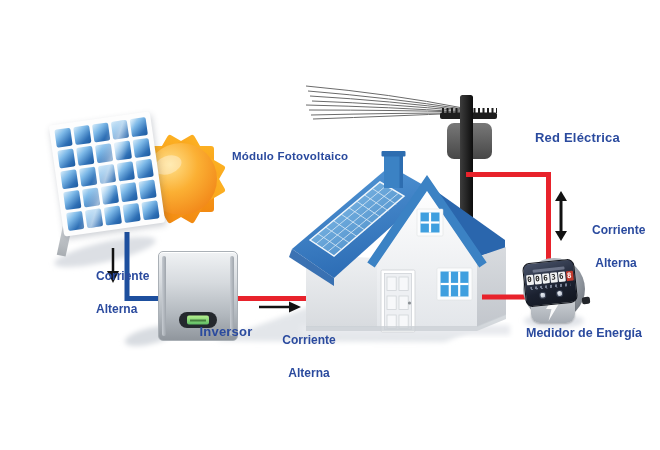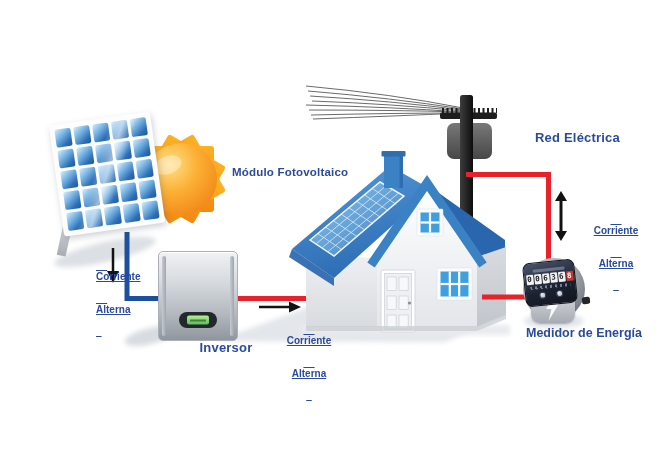--- a/index.html
+++ b/index.html
@@ -5,21 +5,21 @@
   html,body{margin:0;padding:0;background:#fff;}
   #canvas{position:relative;width:660px;height:450px;background:#fff;overflow:hidden;
           font-family:"Liberation Sans",sans-serif;}
   .abs{position:absolute;}
   svg.scene{position:absolute;left:0;top:0;z-index:1;}
   .overlay{z-index:2;}
   .lbl{position:absolute;z-index:5;color:var(--label-text,#2a4a9e);font-weight:bold;
        font-family:"Liberation Sans",sans-serif;white-space:pre;padding-left:28px;}
   .lbl-big{font-size:13px;letter-spacing:.2px;}
   .lbl-med{font-size:11.5px;letter-spacing:.2px;}
-  .lbl-small{font-size:10px;line-height:11px;text-decoration:underline;}
+  .lbl-small{font-size:12px;line-height:11px;}
   .center{text-align:center;}
   
   #pv-leg{left:60px;top:224px;width:9px;height:32px;z-index:2;
           background:linear-gradient(180deg,#d4d7da,#a8adb2);transform:rotate(12deg);}
   #pv-panel{left:56px;top:118px;width:102px;height:112px;z-index:3;background:#fdfdfd;
             border-radius:3px;padding:5px;box-sizing:border-box;transform:rotate(-8deg);
             box-shadow:1px 3px 6px rgba(60,70,90,.25);}
   #pv-grid{position:relative;width:100%;height:100%;display:grid;
            grid-template-columns:repeat(5,1fr);grid-template-rows:repeat(5,1fr);gap:2.5px;}
   .pv-cell{background:linear-gradient(140deg,#d8edfa 0%,#7db9e8 35%,#2e6fb5 75%,#1d5a9e 100%);
@@ -288,26 +288,26 @@
   <svg class="arrow-svg" style="left:257px;top:300px;" width="46" height="14">
     <line x1="2" y1="7" x2="33" y2="7" style="stroke:var(--arrow-black,#121212)" stroke-width="2.5"></line>
     <polygon points="32,1.5 32,12.5 44,7" style="fill:var(--arrow-black,#121212)"></polygon>
   </svg>
   <svg class="arrow-svg" style="left:550px;top:190px;" width="22" height="52">
     <line x1="11" y1="10" x2="11" y2="42" style="stroke:var(--arrow-black,#121212)" stroke-width="3"></line>
     <polygon points="5,11 17,11 11,1" style="fill:var(--arrow-black,#121212)"></polygon>
     <polygon points="5,41 17,41 11,51" style="fill:var(--arrow-black,#121212)"></polygon>
   </svg>
 
-  <div class="lbl lbl-med" style="left:204px;top:150px;margin-top:16px;">Módulo Fotovoltaico</div>
+  <div class="lbl lbl-med" style="left:204px;top:150px;">Módulo Fotovoltaico</div>
   <div class="lbl lbl-small" style="left:68px;top:249px;">
     <div>Corriente</div>
     <div>Alterna</div>
   </div>
-  <div class="lbl lbl-big center" style="left:158px;top:340px;width:80px;">Inversor</div>
+  <div class="lbl lbl-big center" style="left:158px;top:324px;width:80px;">Inversor</div>
   <div class="lbl lbl-small center" style="left:243px;top:313px;width:76px;">
     <div>Corriente</div>
     <div>Alterna</div>
   </div>
   <div class="lbl lbl-big" style="left:507px;top:130px;">Red Eléctrica</div>
   <div class="lbl lbl-small center" style="left:564px;top:203px;width:48px;">
     <div>Corriente</div>
     <div>Alterna</div>
   </div>
   <div class="lbl center" style="left:488px;top:326px;width:136px;font-size:12.5px;">Medidor de Energía</div>

